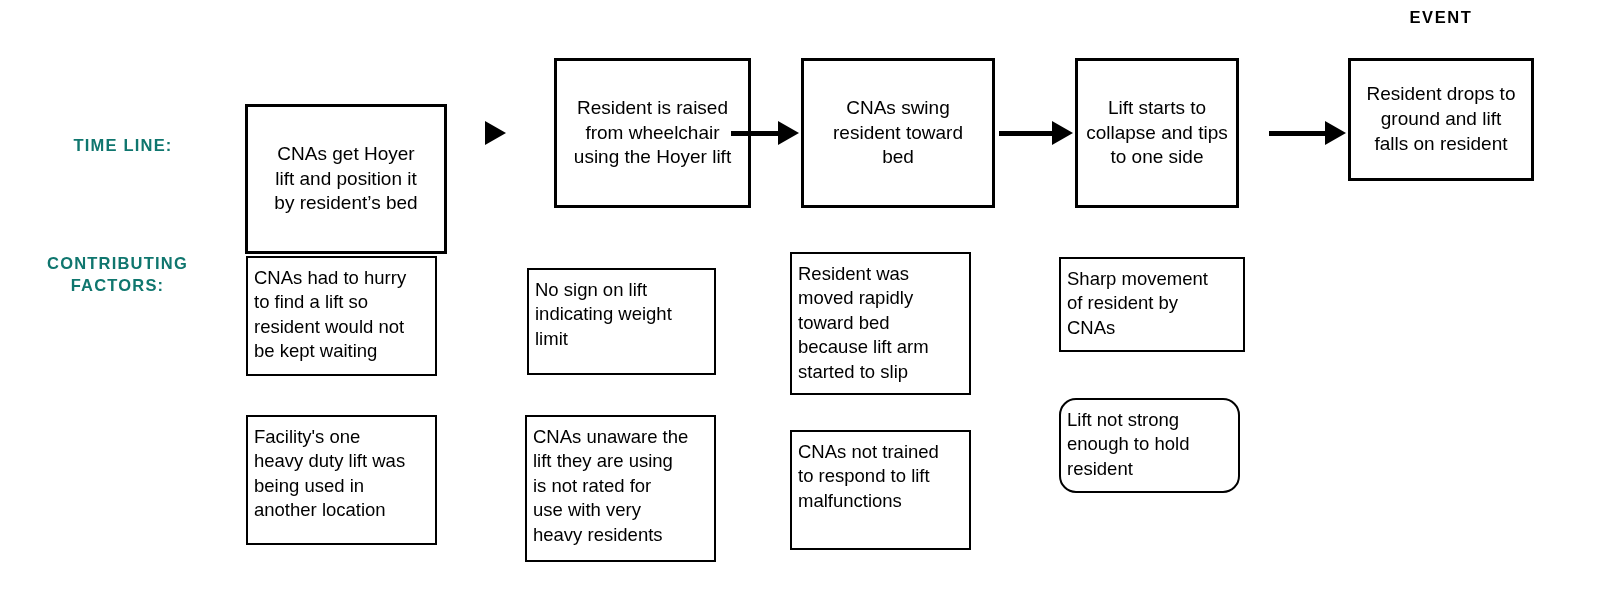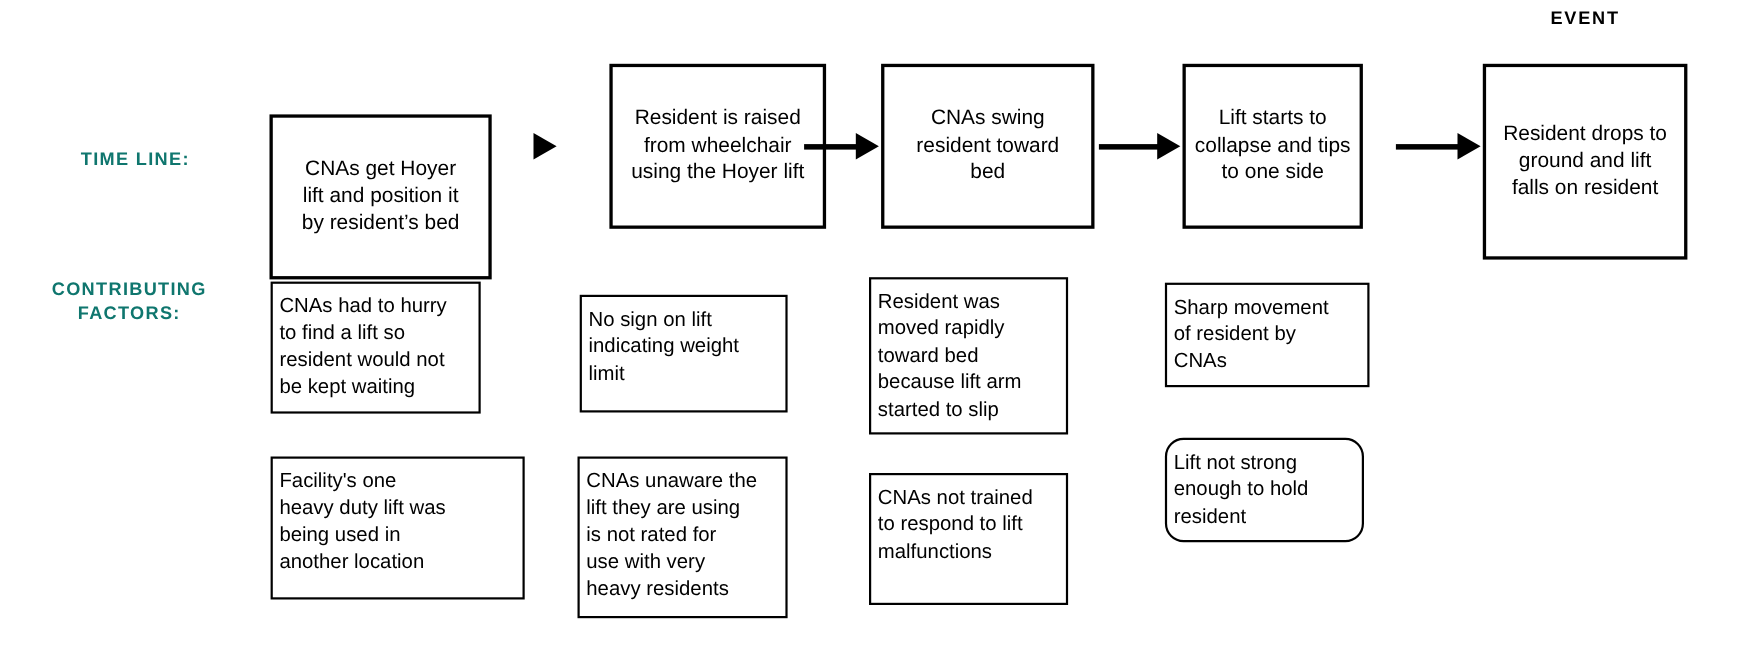--- a/index.html
+++ b/index.html
@@ -130,21 +130,21 @@
 resident toward
 bed</div>
   </div>
 
   <div class="abs tl-box" style="left:1075px; top:58px; width:164px; height:150px;">
     <div class="txt">Lift starts to
 collapse and tips
 to one side</div>
   </div>
 
-  <div class="abs tl-box" style="left:1348px; top:58px; width:186px; height:178px;">
+  <div class="abs tl-box" style="left:1348px; top:58px; width:186px; height:123px;">
     <div class="txt">Resident drops to
 ground and lift
 falls on resident</div>
   </div>
 
   <div class="arrow" style="left:482px; top:113px; width:24px; height:40px;">
     <div class="head"></div>
   </div>
 
   <div class="arrow" style="left:731px; top:113px; width:68px; height:40px;">
@@ -162,21 +162,21 @@
     <div class="head"></div>
   </div>
 
   <div class="abs cf-box" style="left:246px; top:256px; width:191px; height:120px;">
     <div class="txt">CNAs had to hurry
 to find a lift so
 resident would not
 be kept waiting</div>
   </div>
 
-  <div class="abs cf-box" style="left:246px; top:415px; width:231px; height:130px;">
+  <div class="abs cf-box" style="left:246px; top:415px; width:191px; height:130px;">
     <div class="txt">Facility's one
 heavy duty lift was
 being used in
 another location</div>
   </div>
 
   <div class="abs cf-box" style="left:527px; top:268px; width:189px; height:107px;">
     <div class="txt">No sign on lift
 indicating weight
 limit</div>

